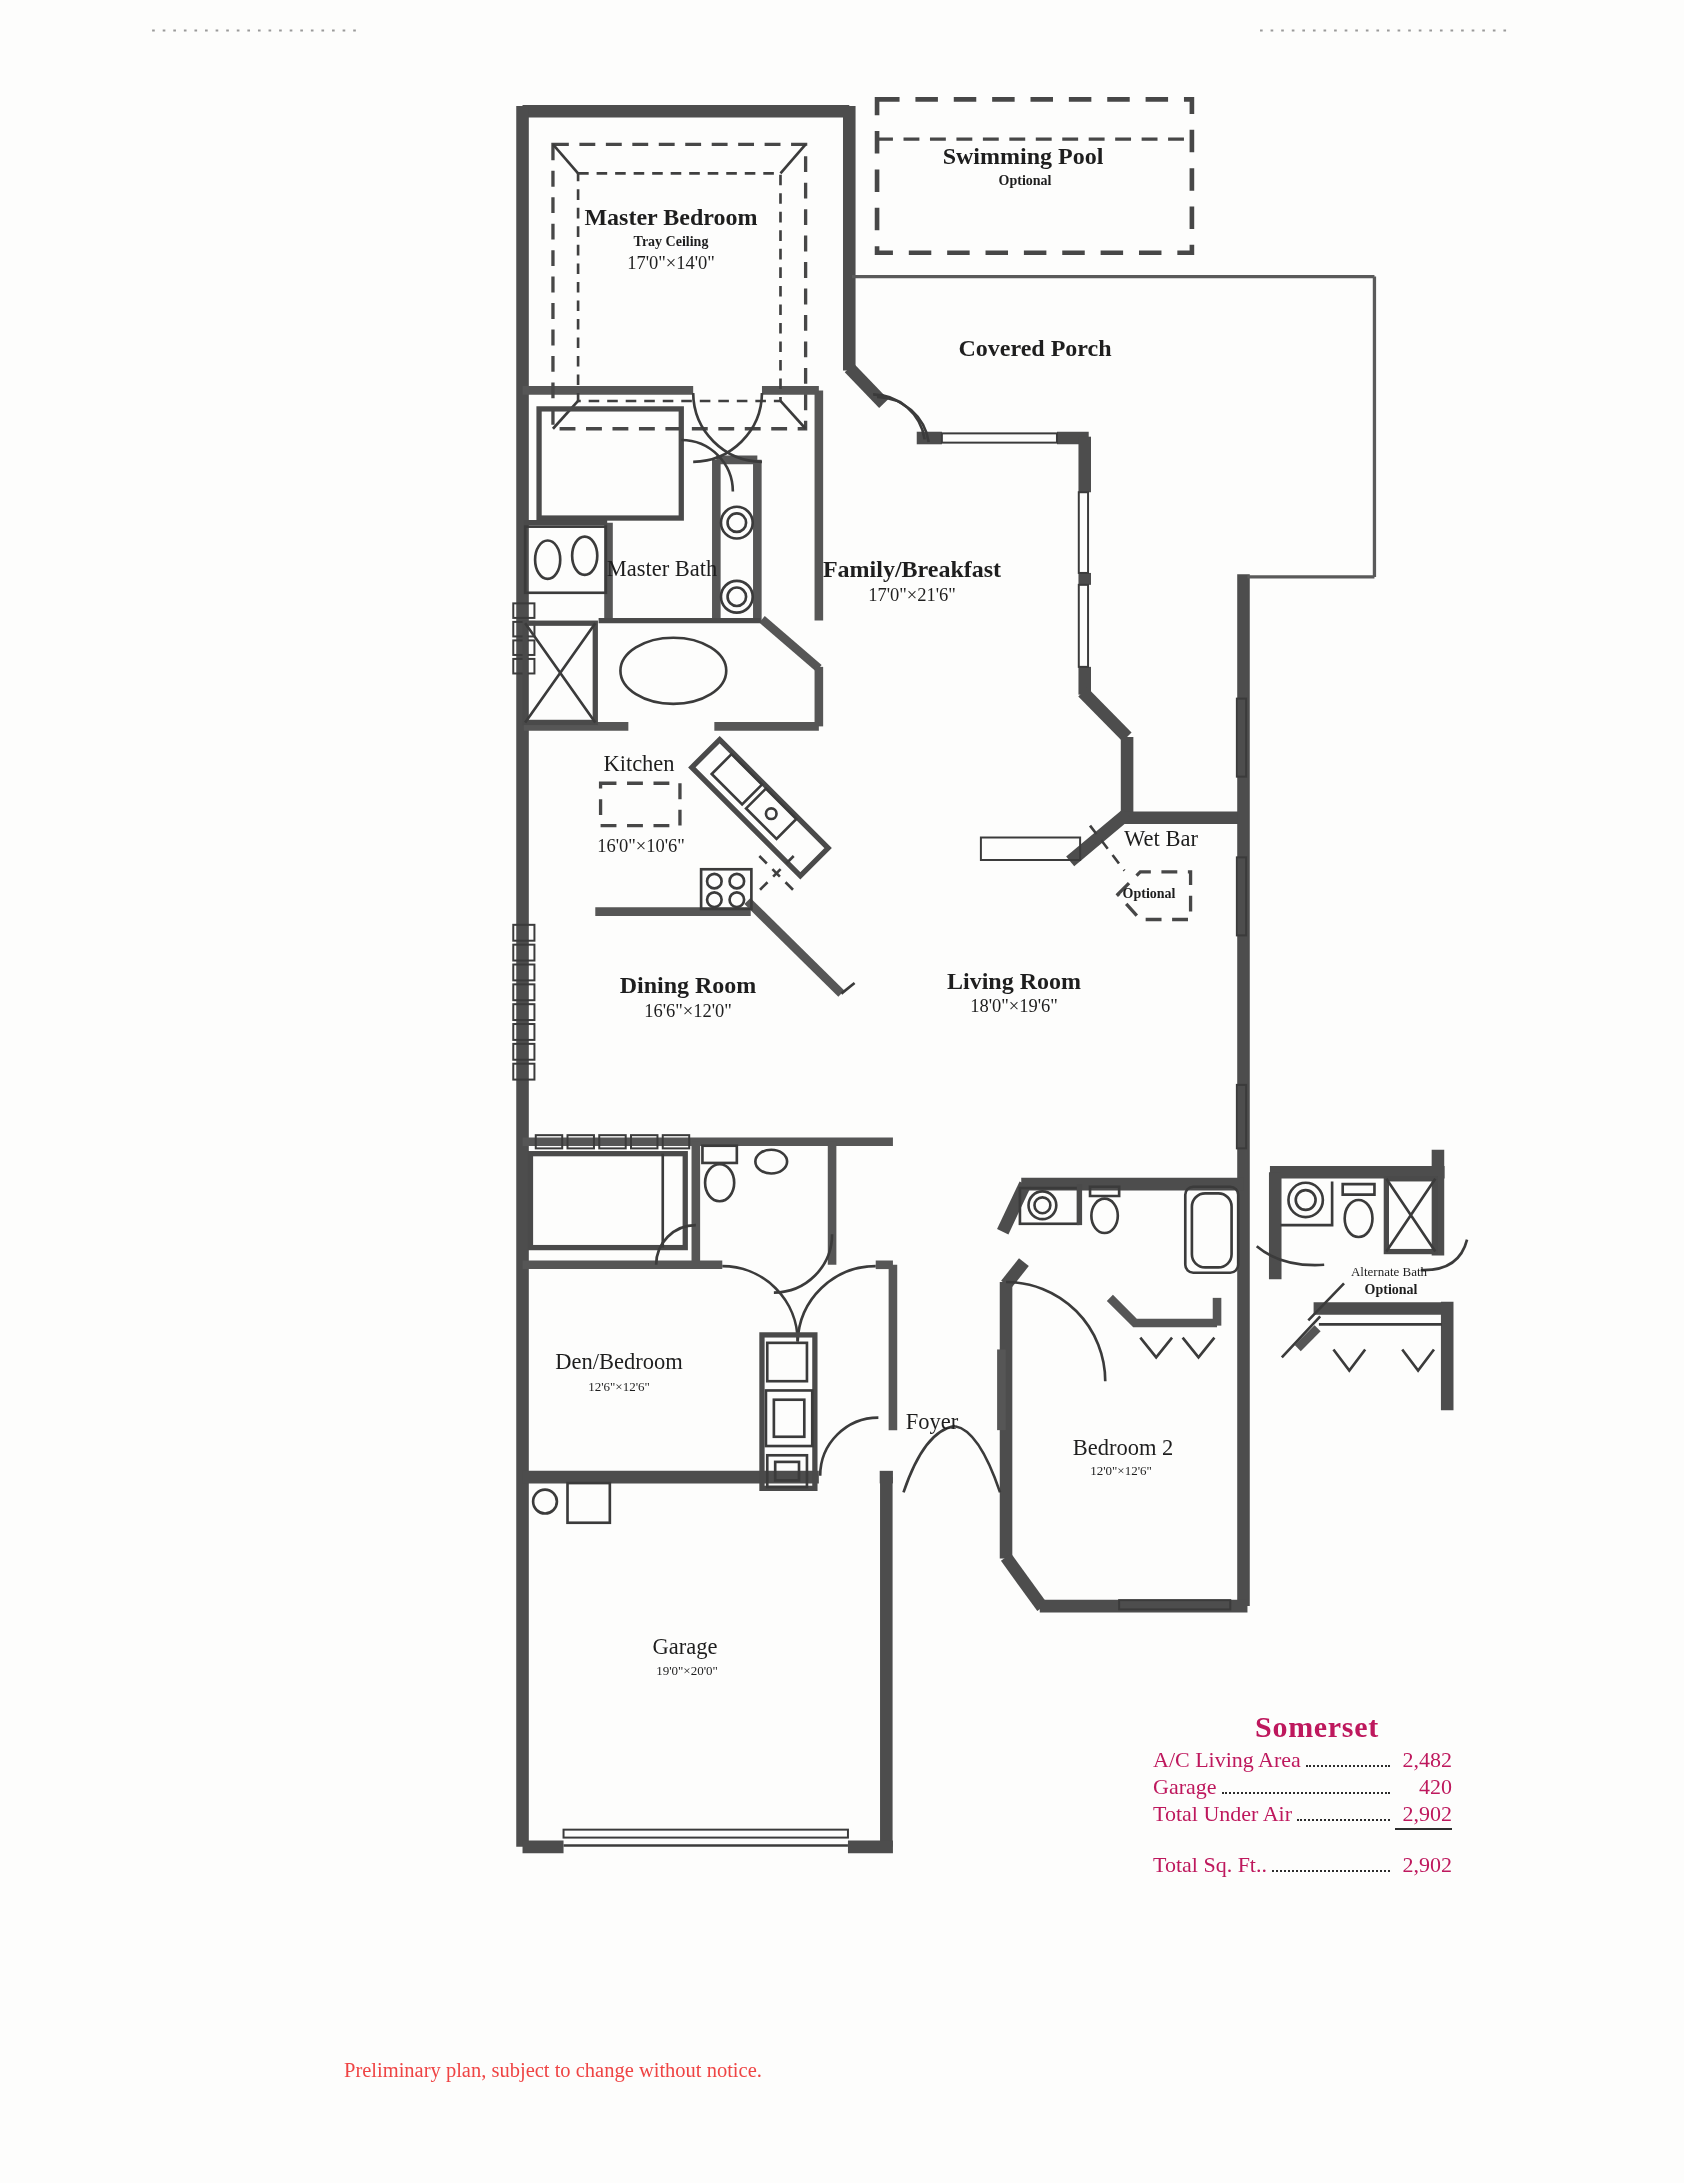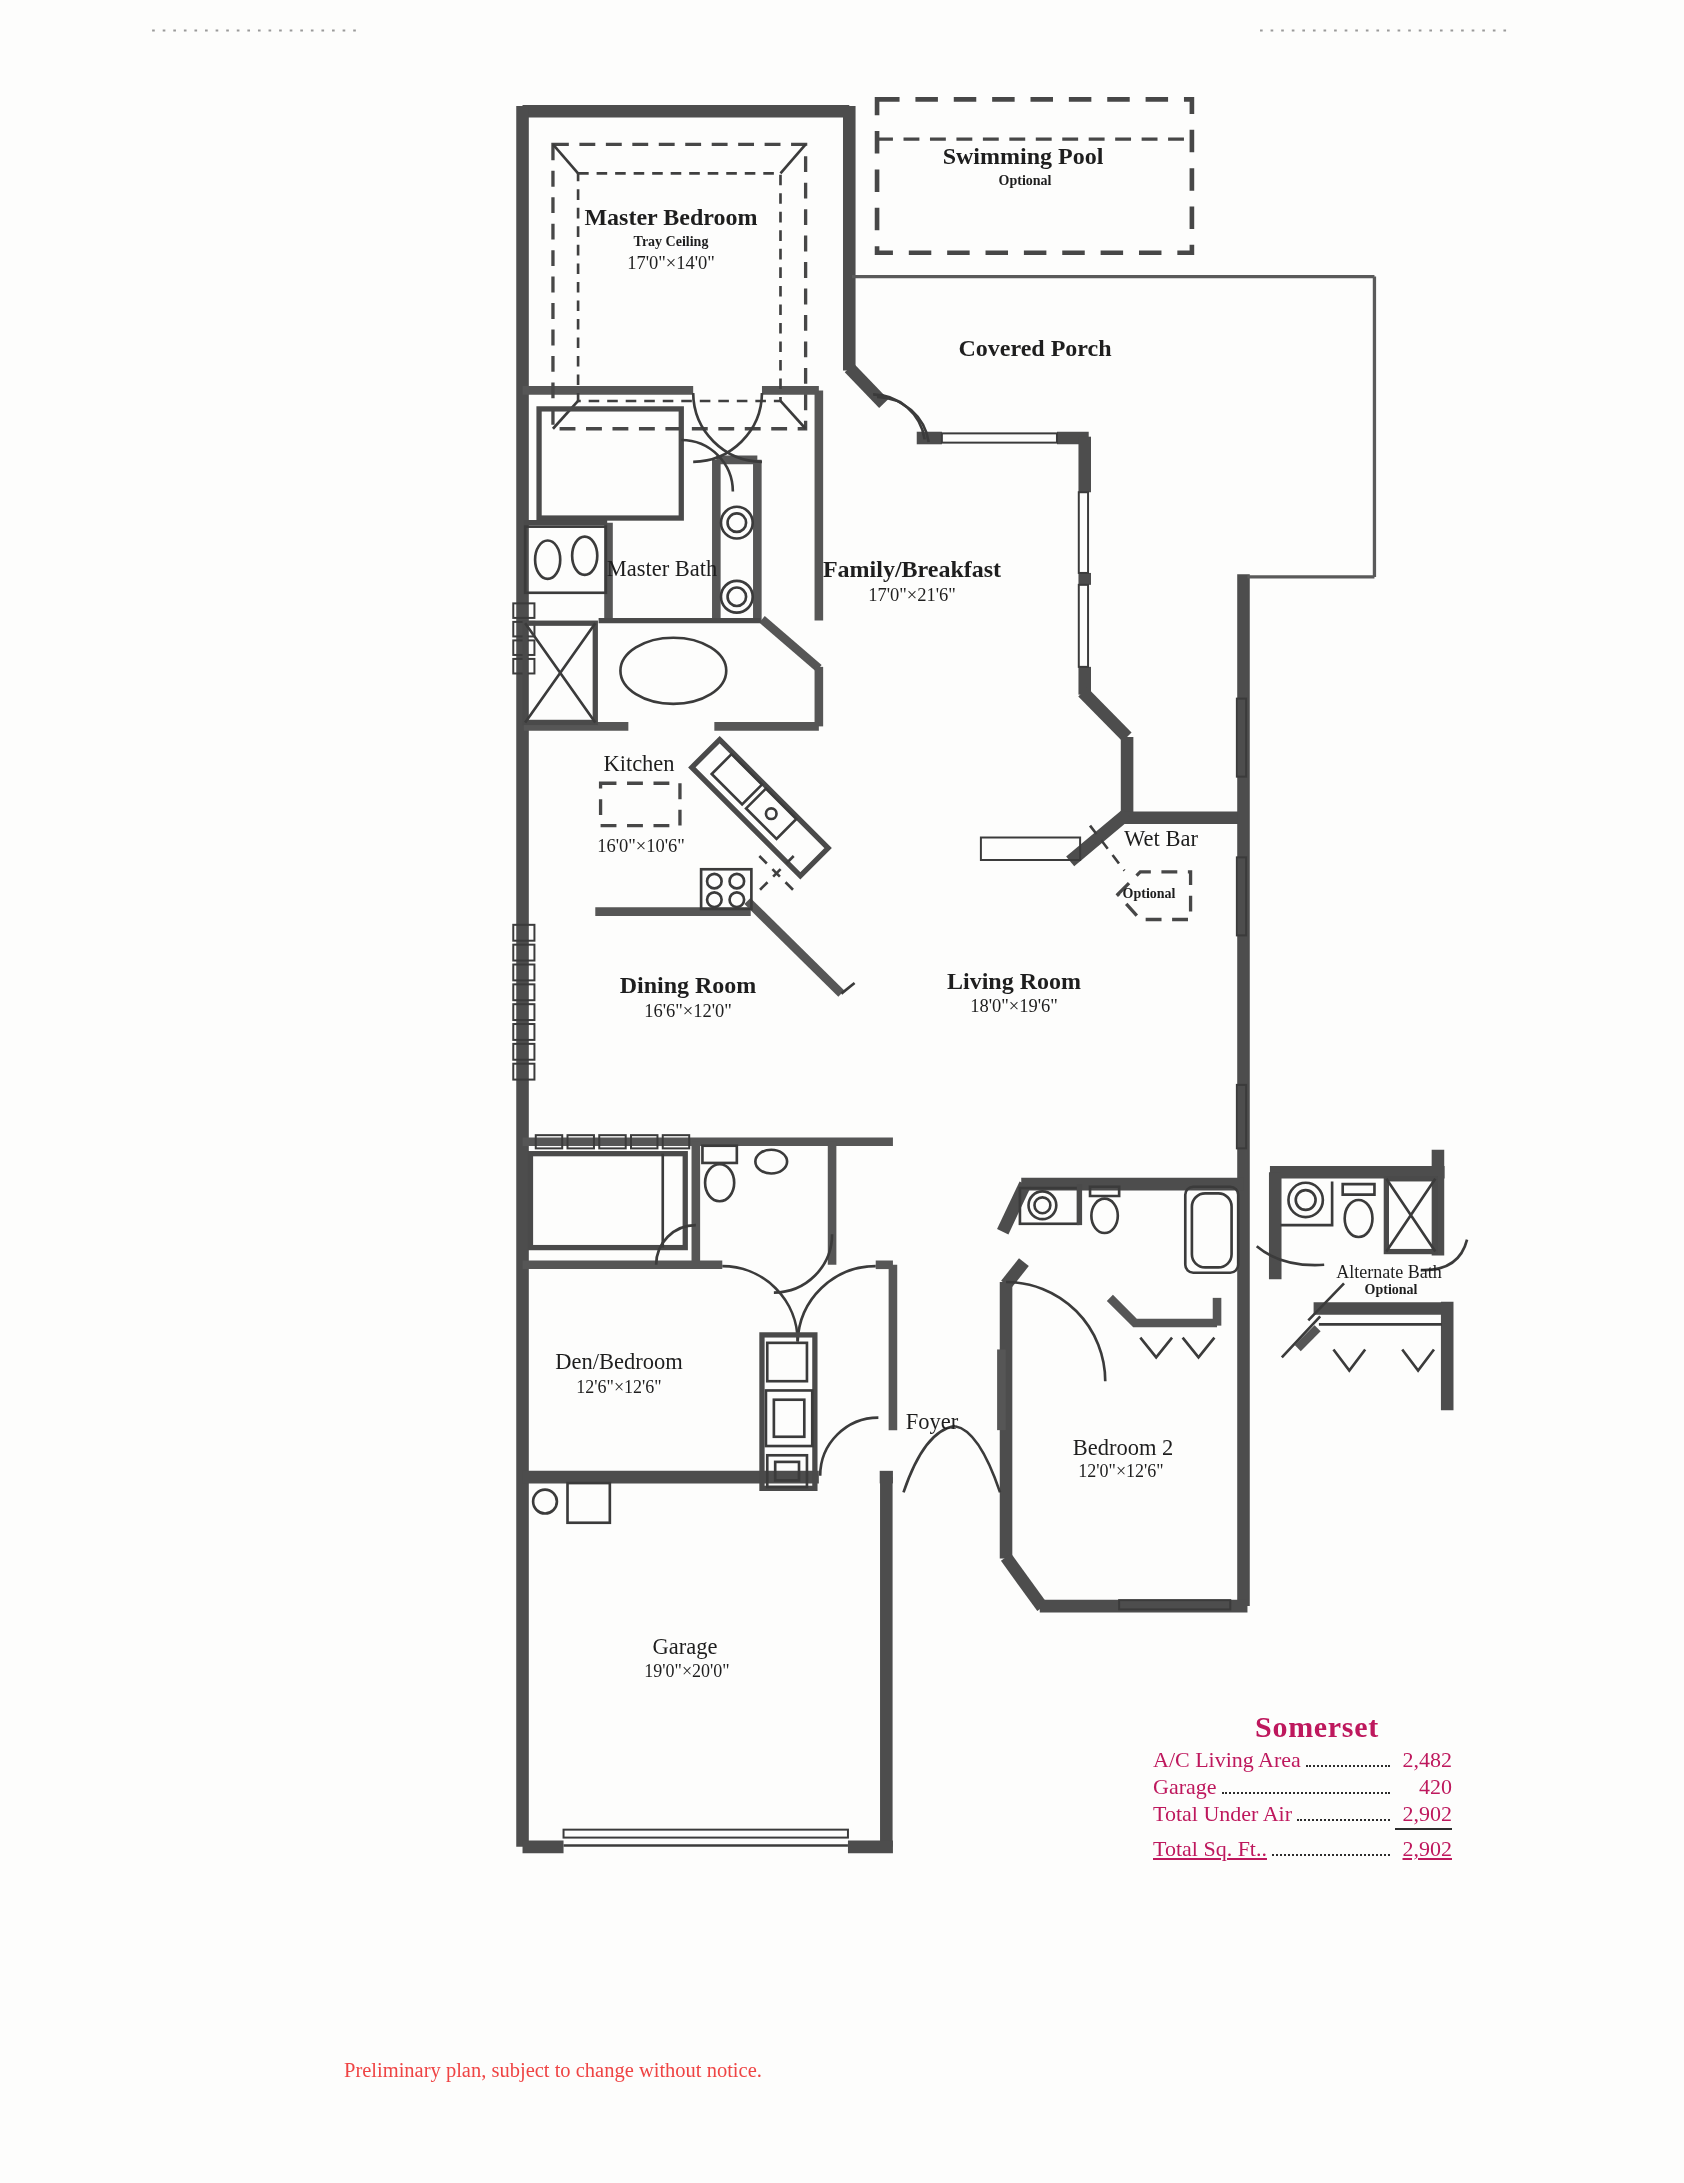--- a/index.html
+++ b/index.html
@@ -15,30 +15,30 @@
   .d7{stroke:#474747;stroke-width:7;stroke-dasharray:34 24;}
   .d5{stroke:#474747;stroke-width:5;stroke-dasharray:24 16;}
   .d4{stroke:#3f3f3f;stroke-width:4;stroke-dasharray:16 12;}
   .solidfill{fill:#4d4d4d;stroke:none;}
   .winfill{fill:#ffffff;stroke:#3b3b3b;stroke-width:3;}
   .speck{fill:#8a8a8a;stroke:none;}
   .scan{stroke:#9a9a9a;stroke-width:3;stroke-dasharray:4 12;}
   .lbl{position:absolute;transform:translate(-50%,-50%);text-align:center;white-space:nowrap;
        color:#1e1e1e;line-height:1.15;}
   .fs36{font-size:24px;font-weight:bold;} .fs34{font-size:22.5px;}
-  .fs28{font-size:18.5px;} .fs27{font-size:18px;}
+  .fs28{font-size:18.5px;} .fs27{font-size:13px;}
   .fs21{font-size:14px;font-weight:bold;}
   .wrap{white-space:normal;width:119px;}
   .spec-title{position:absolute;transform:translate(-50%,-50%);font-size:30px;font-weight:bold;letter-spacing:0.7px;color:#be185d;}
   .spec{position:absolute;left:1153px;top:1747px;width:299px;font-size:22px;color:#be185d;}
   .spec-row{display:flex;align-items:baseline;height:27px;}
   .spec-row .leader{flex:1;border-bottom:2.6px dotted #2c2c2c;margin:0 5.3px 4.6px 5.3px;}
   .spec-row .val{min-width:57px;text-align:right;}
   .spec-row.underlined .val{border-bottom:2.6px solid #2c2c2c;padding-bottom:1.3px;}
-  .spec-row.total{margin-top:8px;text-decoration:underline;}
+  .spec-row.total{margin-top:24px;}
   .footer{position:absolute;left:344px;top:2059px;font-size:20.5px;color:#ef4444;}
 </style>
 </head>
 <body>
 
 <div class="page">
 
 <svg class="plan" viewBox="0 0 2546 3300">
   <defs>
     <pattern id="hatch" width="10" height="10" patternTransform="rotate(45)" patternUnits="userSpaceOnUse">

